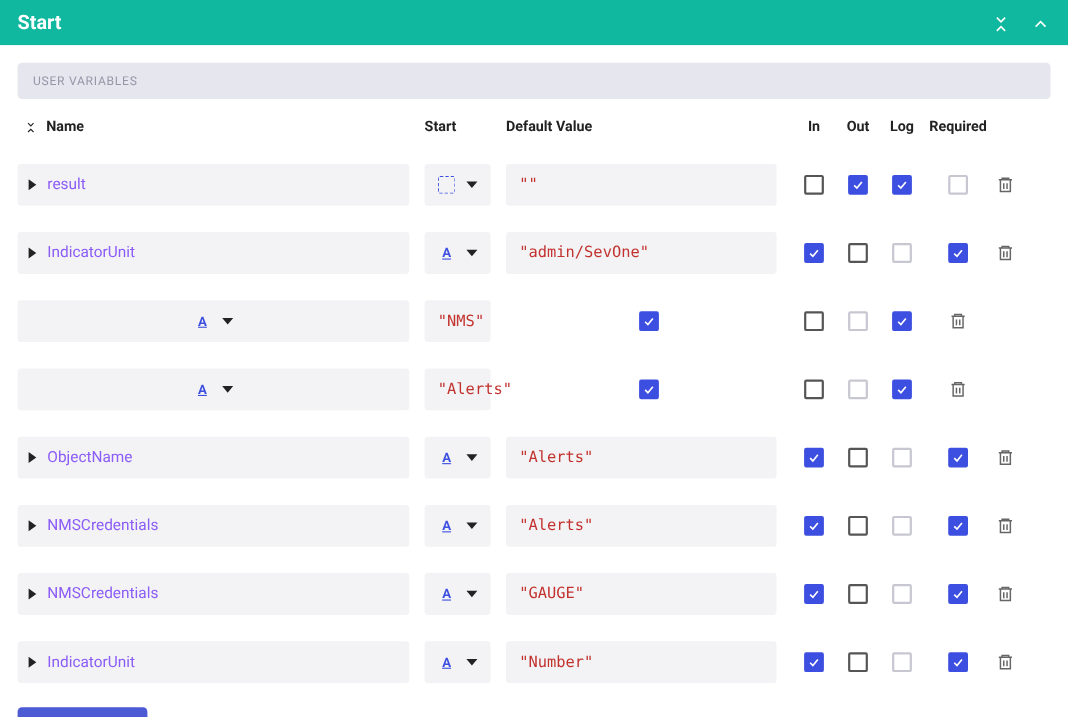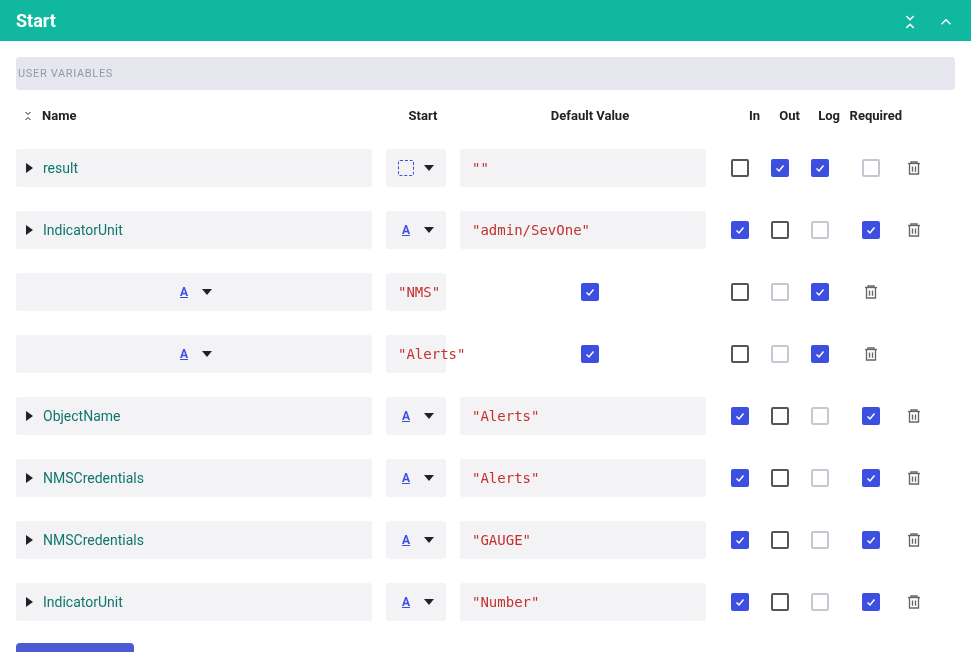--- a/index.html
+++ b/index.html
@@ -17,44 +17,44 @@
   .panel-header-icons { display: flex; gap: 18px; align-items: center; }
   .hicon { width: 18px; height: 18px; display: inline-flex; align-items: center; justify-content: center; cursor: pointer; }
   .hicon svg { width: 18px; height: 18px; stroke: #fff; fill: none; stroke-width: 2; }
 
   .body { padding: 16px 16px 0 16px; }
   .section-label {
     background: #e6e6ee;
     color: #9696a8;
     font-size: 11px;
     letter-spacing: 0.06em;
-    padding: 10px 2px;
+    padding: 10px 14px;
     border-radius: 4px;
     margin-bottom: 18px;
   }
 
   .cols { display: grid; grid-template-columns: 370px 74px 260px 40px 40px 40px 62px 24px; gap: 0; align-items: center; }
   .headers { font-size: 13px; font-weight: 700; color: #222; padding: 0 0 8px 0; }
   .headers .hname { display: flex; align-items: center; gap: 8px; padding-left: 6px; }
   .headers .hname svg { width: 12px; height: 12px; stroke: #222; fill: none; stroke-width: 2; }
-  .headers .hcell { text-align: right; }
-  .headers .hleft { text-align: center; }
+  .headers .hcell { text-align: center; }
+  .headers .hleft { text-align: left; }
 
   .rows { margin-top: 6px; }
   .row { display: grid; grid-template-columns: 370px 74px 260px 40px 40px 40px 62px 24px; align-items: center; gap: 0; padding: 12px 0; }
 
   .namebox {
     background: #f3f3f5;
     border-radius: 3px;
     padding: 8px 10px 8px 8px;
     display: flex;
     align-items: center;
     gap: 10px;
     font-size: 14px;
-    color: #0f766e;
+    color: #8b5cf6;
     margin-right: 14px;
     height: 38px;
   }
   .tri { width: 0; height: 0; border-top: 5px solid transparent; border-bottom: 5px solid transparent; border-left: 7px solid #222; cursor: pointer; flex: 0 0 auto; margin-left: 2px; }
 
   .typebox {
     background: #f3f3f5;
     border-radius: 3px;
     height: 38px;
     display: flex;

